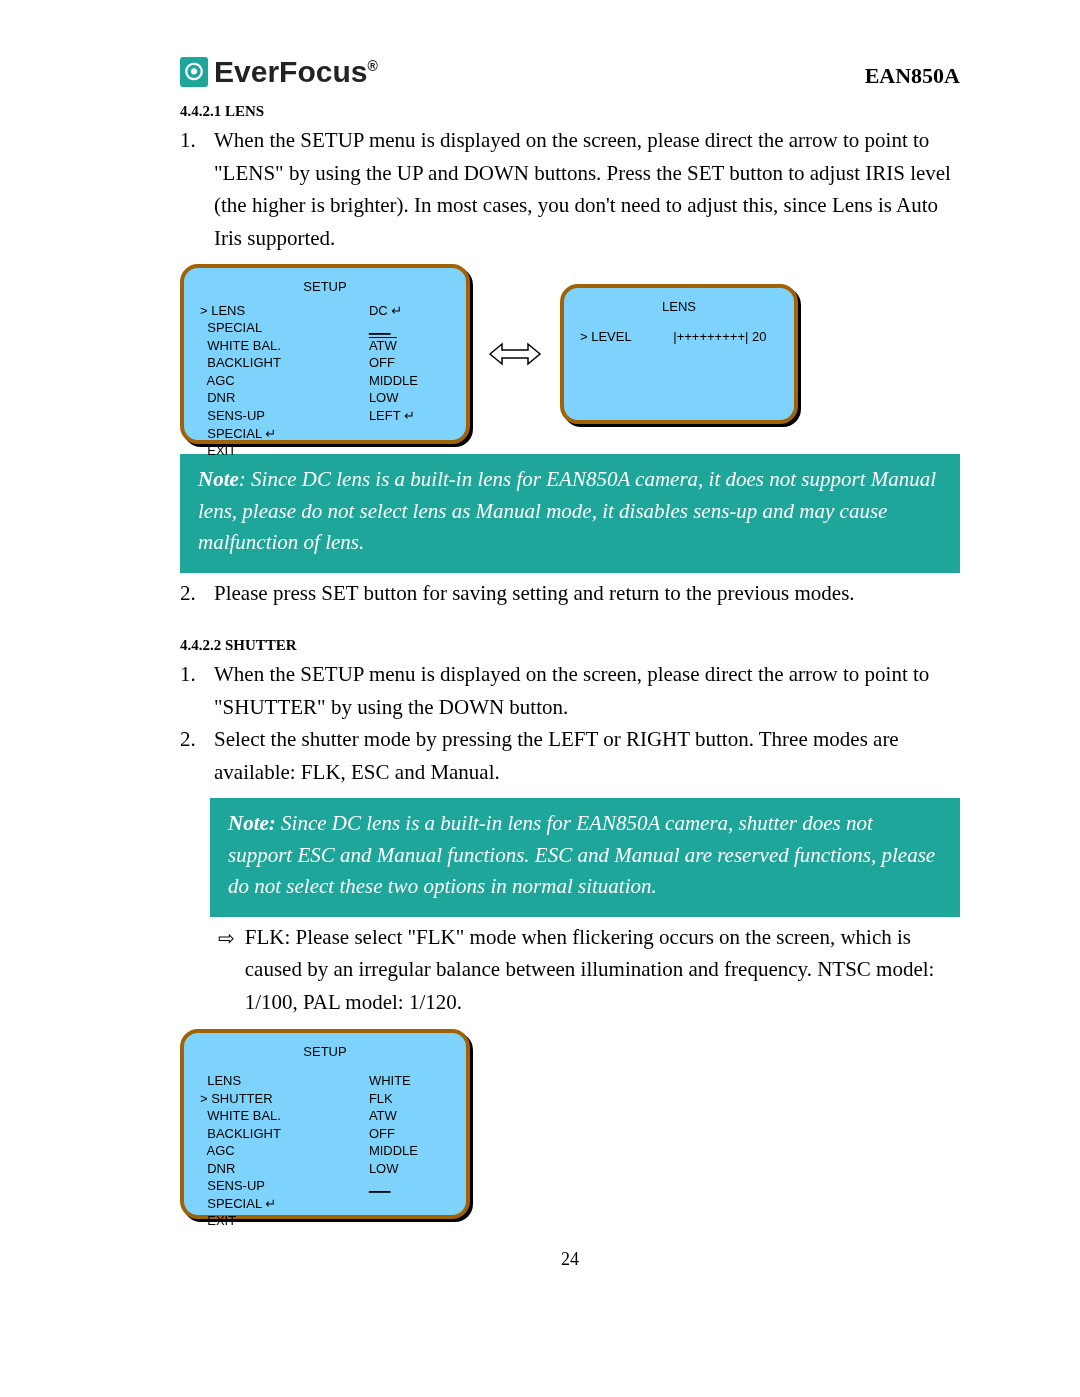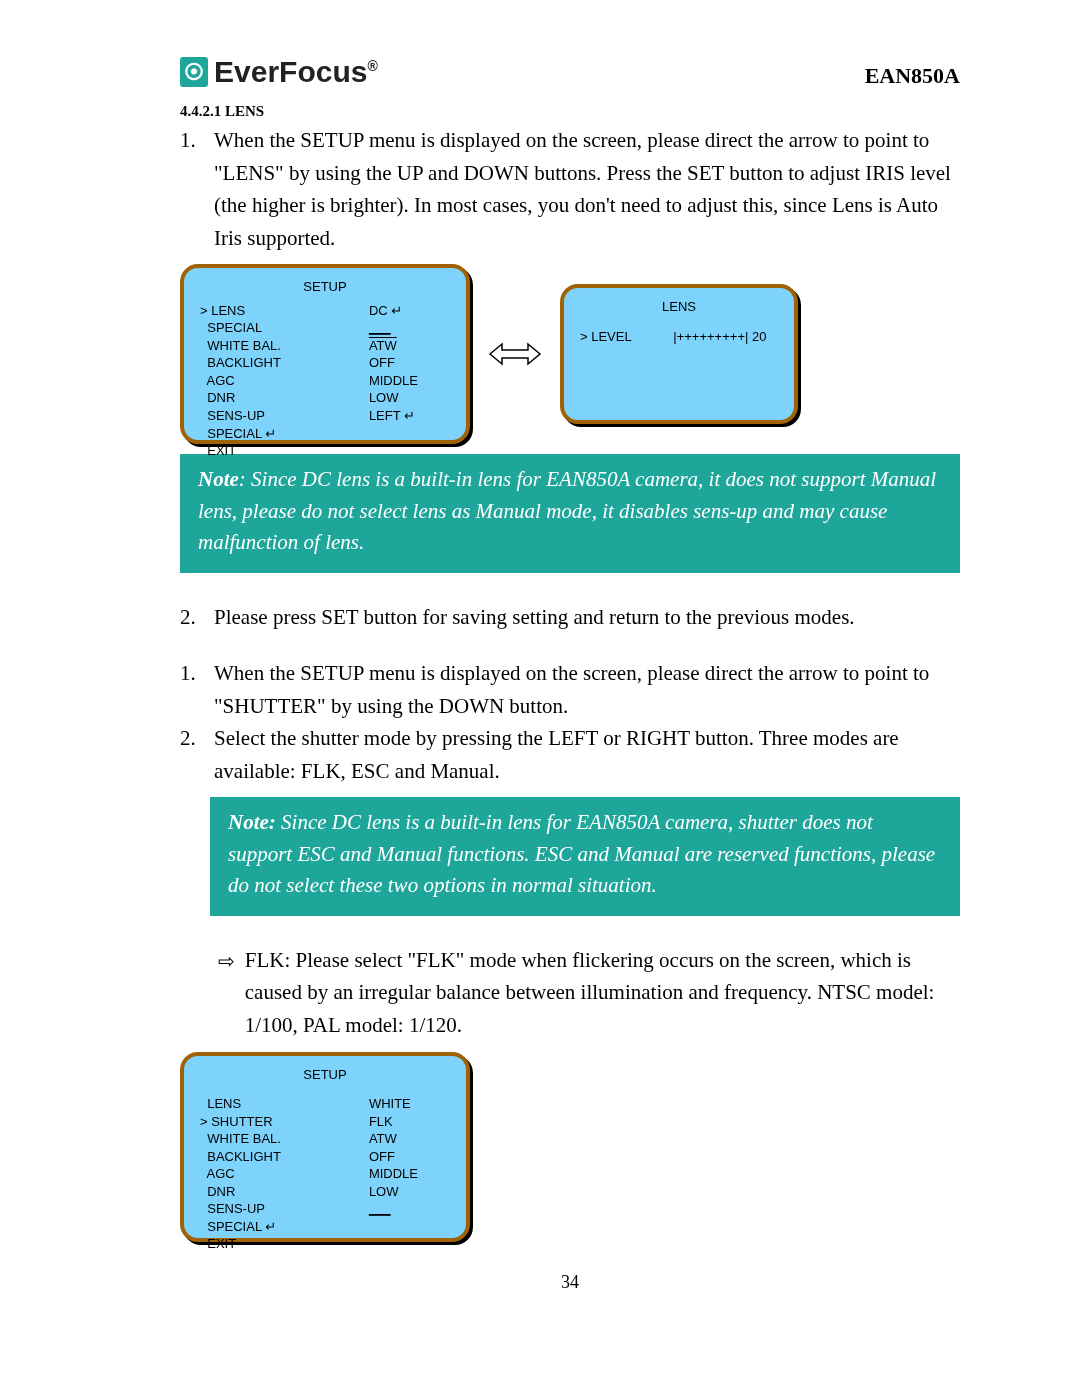--- a/index.html
+++ b/index.html
@@ -94,21 +94,21 @@
     height: 28px;
     display: block;
   }
   .note-box {
     background: #1fa69b;
     color: #fff;
     font-style: italic;
     font-size: 21px;
     line-height: 1.5;
     padding: 10px 18px 14px 18px;
-    margin: 10px 0 28px 0;
+    margin: 10px 0 4px 0;
   }
   .note-label { font-weight: bold; }
   .sub-bullet {
     display: flex;
     gap: 10px;
     margin-left: 38px;
     font-size: 21px;
     line-height: 1.55;
   }
   .sub-bullet .glyph { font-size: 20px; line-height: 1.7; }
@@ -177,20 +177,21 @@
     <span class="note-label">Note</span><span>: Since DC lens is a built-in lens for EAN850A camera, it does not support Manual lens, please do not select lens as Manual mode, it disables sens-up and may cause malfunction of lens.</span>
   </div>
 
   <div class="num-item body-text" style="margin-left:0">
     <div class="num">2.</div>
     <div>Please press SET button for saving setting and return to the previous modes.</div>
   </div>
 
   <div style="height:24px"></div>
 
+  <div class="section-heading">4.4.2.2 SHUTTER</div>
 
   <div class="num-item body-text">
     <div class="num">1.</div>
     <div>When the SETUP menu is displayed on the screen, please direct the arrow to point to "SHUTTER" by using the DOWN button.</div>
   </div>
 
   <div class="num-item body-text">
     <div class="num">2.</div>
     <div>Select the shutter mode by pressing the LEFT or RIGHT button. Three modes are available: FLK, ESC and Manual.</div>
   </div>
@@ -215,14 +216,14 @@
       <div>  WHITE BAL.</div><div>ATW</div>
       <div>  BACKLIGHT</div><div>OFF</div>
       <div>  AGC</div><div>MIDDLE</div>
       <div>  DNR</div><div>LOW</div>
       <div>  SENS-UP</div><div style="text-decoration:underline">___</div>
       <div class="enter-sym">  SPECIAL ↵</div><div></div>
       <div>  EXIT</div><div></div>
     </div>
   </div>
 
-  <div class="page-num">34</div>
+  <div class="page-num">24</div>
 </div>
 
 </body></html>

